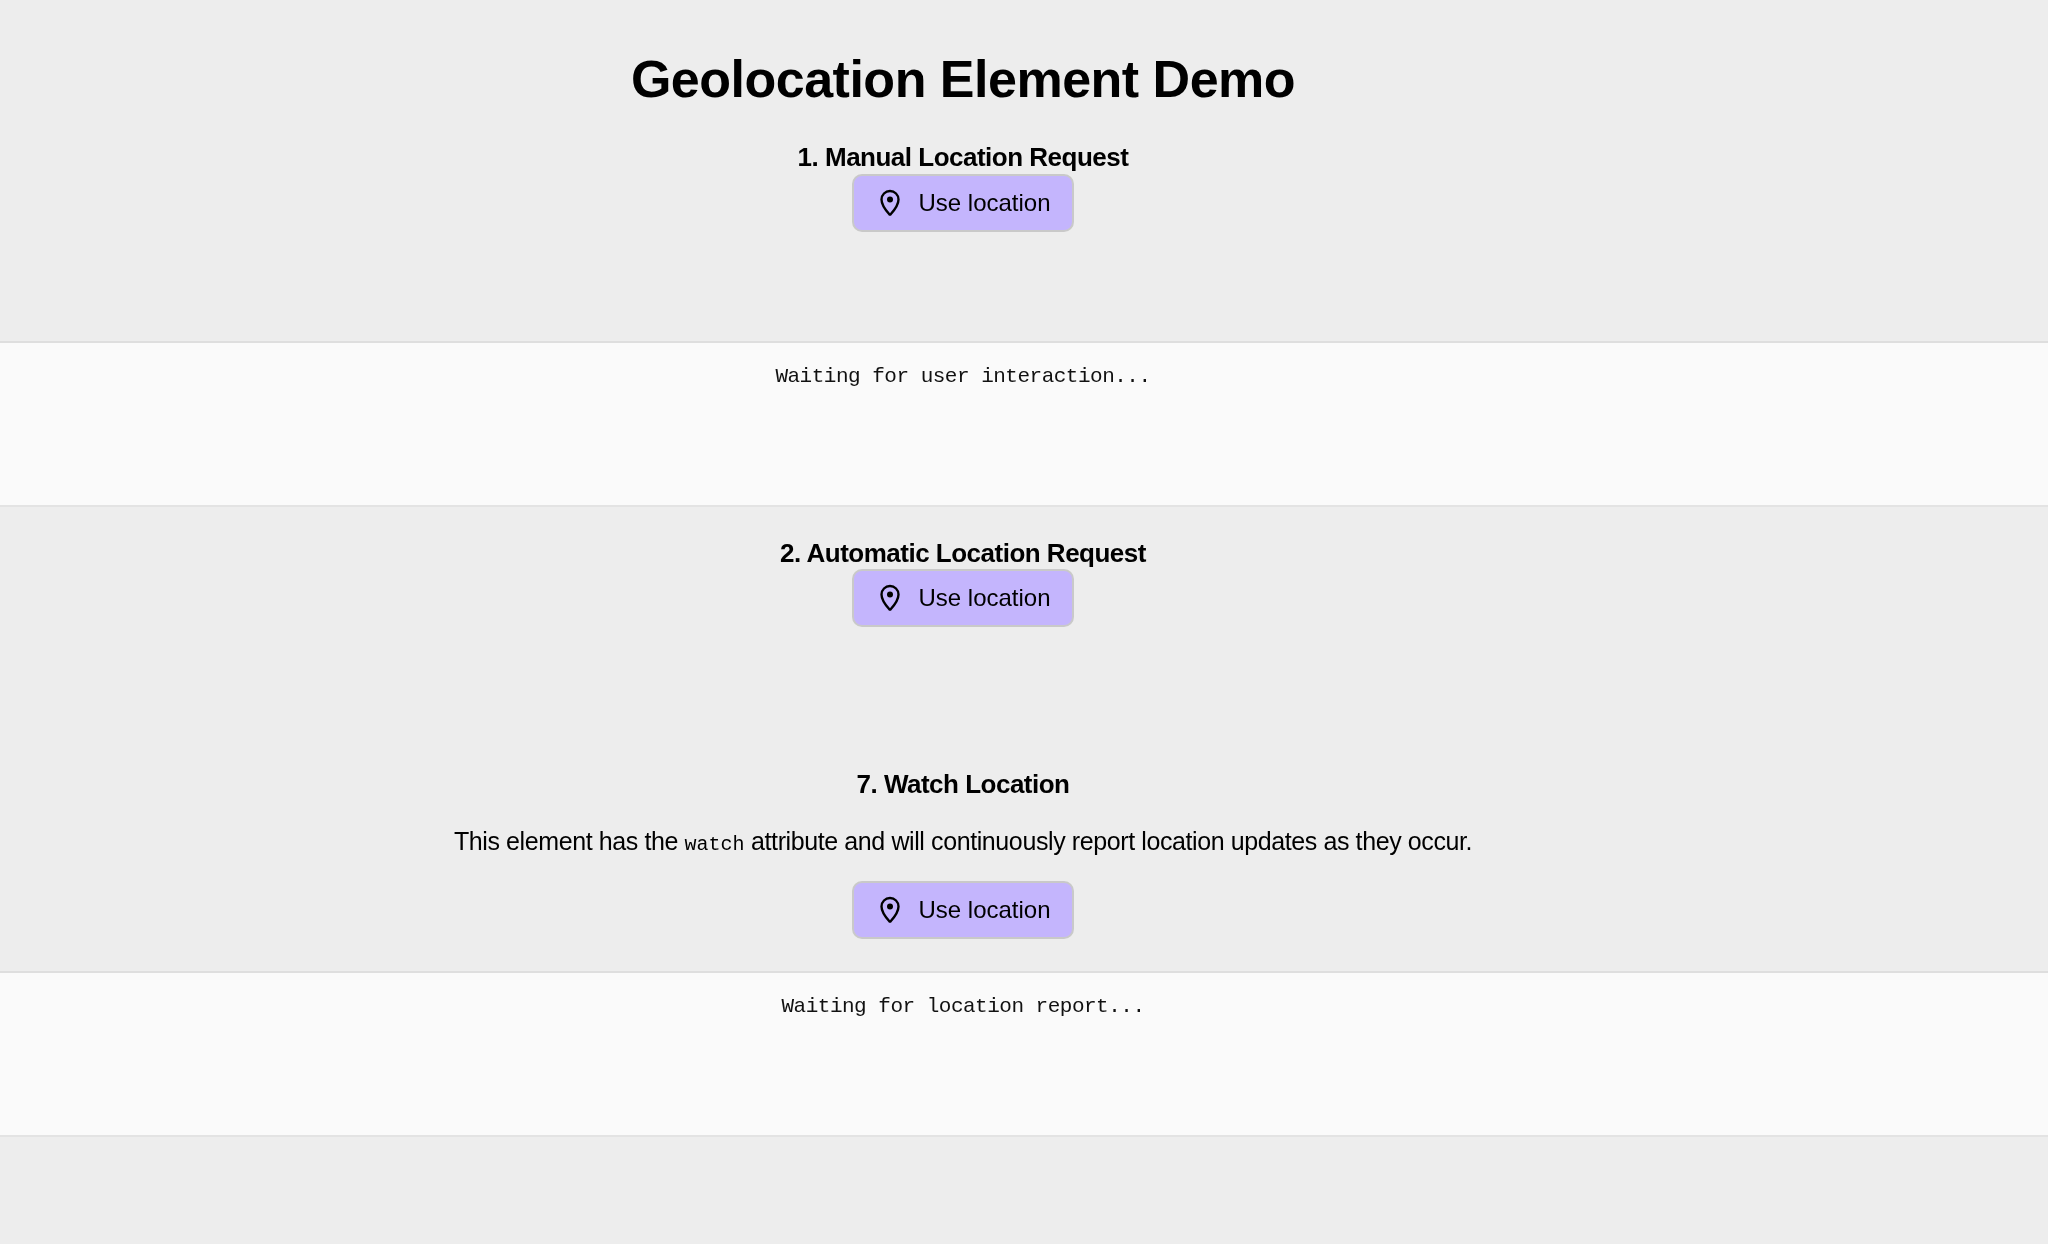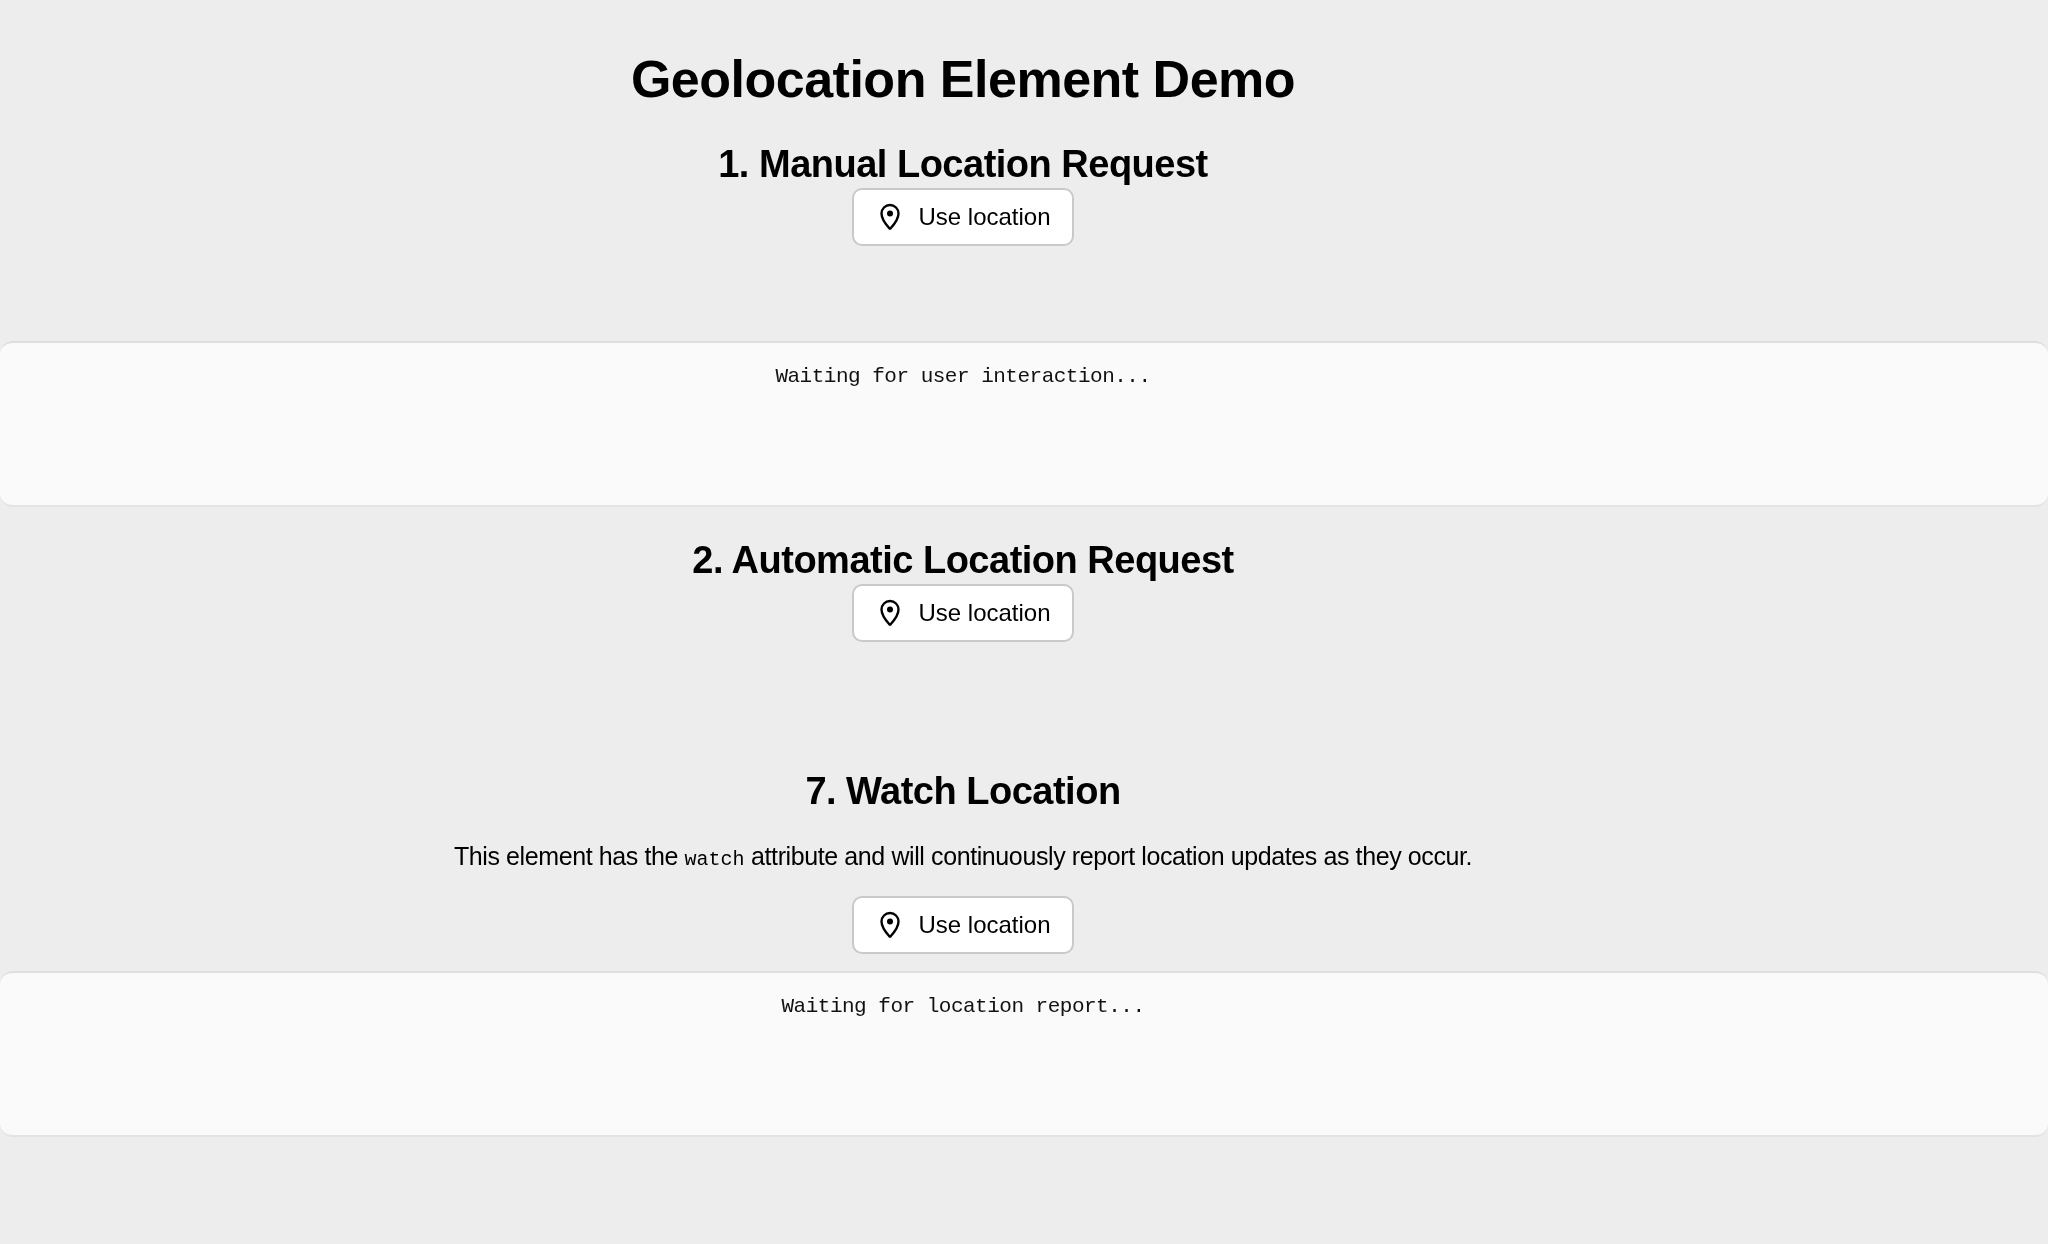--- a/index.html
+++ b/index.html
@@ -13,21 +13,20 @@
     background: #ededed;
     font-family: "Liberation Sans", "DejaVu Sans", sans-serif;
     color: #000;
   }
   .band {
     box-sizing: border-box;
     width: 2048px;
     text-align: center;
     
     padding-right: 122px;
-    border-radius: 13px;
   }
   .band.gray {
     background: #ededed;
   }
   .band.status-band {
     background: #fafafa;
     border-top: 2px solid #dedede;
     border-bottom: 2px solid #e3e3e3;
     height: 166px;
     padding-top: 21px;
@@ -39,21 +38,21 @@
 
   h1 {
     margin: 0 0 32px 0;
     font-size: 52px;
     line-height: 1.2;
     font-weight: 700;
     letter-spacing: -0.5px;
   }
   h2 {
     margin: 0;
-    font-size: 38px;
+    font-size: 26px;
     line-height: 1.2;
     font-weight: 700;
     letter-spacing: -0.5px;
   }
   .gray p {
     margin: 26px 0 24px 0;
     font-size: 25px;
     line-height: 1.25;
     letter-spacing: -0.4px;
   }
@@ -61,21 +60,21 @@
     font-family: "Liberation Mono", "DejaVu Sans Mono", monospace;
     font-size: 20px;
     letter-spacing: 0;
   }
   button.use-location {
     display: inline-flex;
     align-items: center;
     gap: 13px;
     height: 58px;
     padding: 0 21px;
-    background: #ffffff;
+    background: #c4b5fd;
     border: 2px solid #c9c9c9;
     border-radius: 10px;
     font-family: "Liberation Sans", "DejaVu Sans", sans-serif;
     font-size: 24px;
     color: #000;
     cursor: pointer;
   }
   button.use-location .icon {
     display: inline-flex;
     align-items: center;

